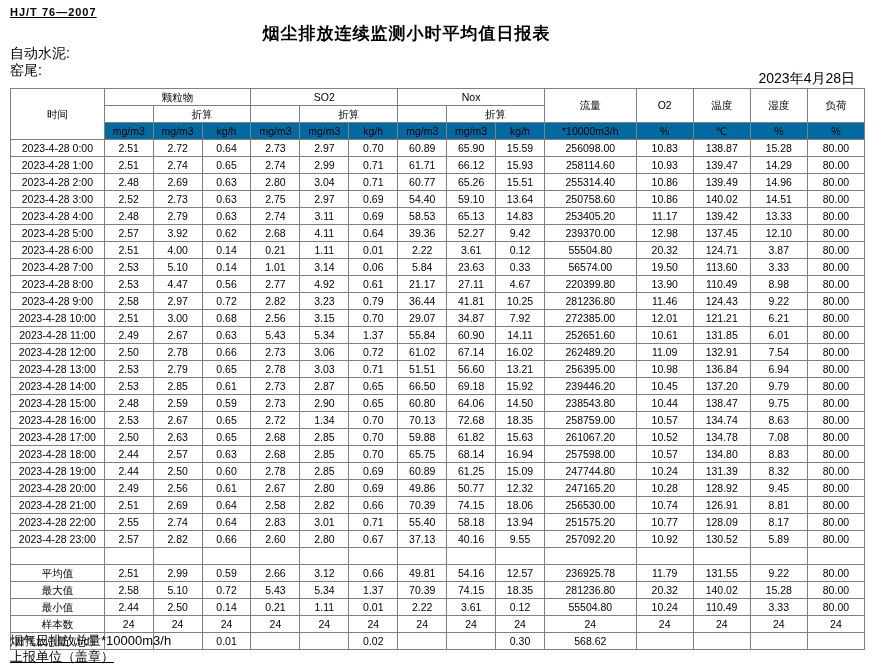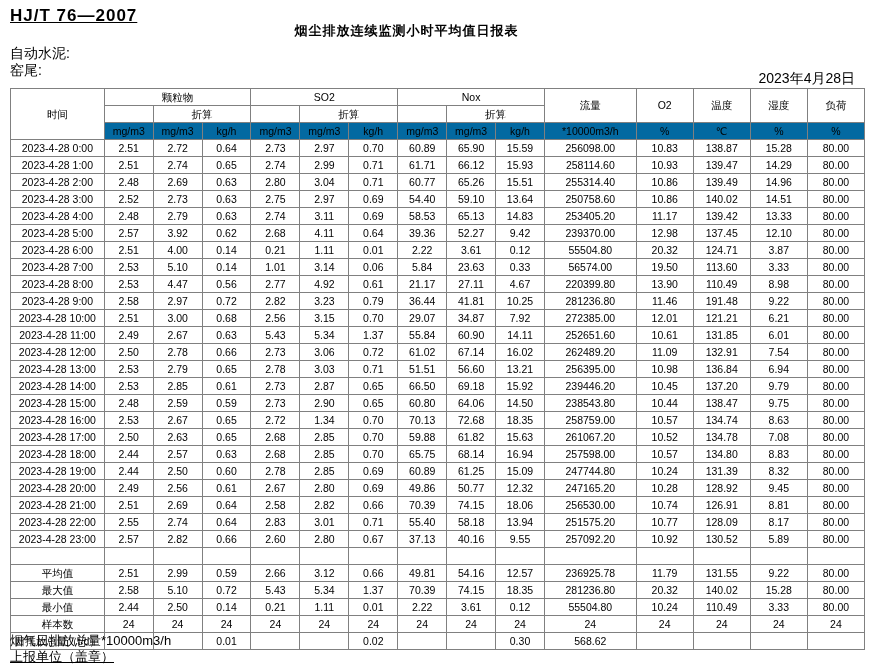--- a/index.html
+++ b/index.html
@@ -5,23 +5,23 @@
   html,body{margin:0;padding:0;}
   body{
     width:875px;height:668px;
     background:#ffffff;
     font-family:"Liberation Sans","DejaVu Sans",sans-serif;
     font-size:11px;
     color:#000;
     position:relative;
     overflow:hidden;
   }
-  .hdr-code{position:absolute;left:10px;top:6px;font-size:17px;font-weight:bold;letter-spacing:1px;}
+  .hdr-code{position:absolute;left:10px;top:6px;font-size:11px;font-weight:bold;letter-spacing:1px;}
   .hdr-code .u{text-decoration:underline;}
-  .doc-title{position:absolute;left:0;top:22px;width:813px;text-align:center;font-size:13px;font-weight:bold;letter-spacing:1px;}
+  .doc-title{position:absolute;left:0;top:22px;width:813px;text-align:center;font-size:17px;font-weight:bold;letter-spacing:1px;}
   .meta-left{position:absolute;left:10px;font-size:14px;}
   .m1{top:45px;}
   .m2{top:62px;}
   .date-right{position:absolute;right:20px;top:70px;font-size:14px;}
   table.main{
     position:absolute;left:10px;top:88px;
     border-collapse:collapse;
     width:855px;
     table-layout:fixed;
   }
@@ -266,21 +266,21 @@
         <td>2.97</td>
         <td>0.72</td>
         <td>2.82</td>
         <td>3.23</td>
         <td>0.79</td>
         <td>36.44</td>
         <td>41.81</td>
         <td>10.25</td>
         <td>281236.80</td>
         <td>11.46</td>
-        <td>191.48</td>
+        <td>124.43</td>
         <td>9.22</td>
         <td>80.00</td>
       </tr>
       <tr>
         <td class="time-col">2023-4-28 10:00</td>
         <td>2.51</td>
         <td>3.00</td>
         <td>0.68</td>
         <td>2.56</td>
         <td>3.15</td>

